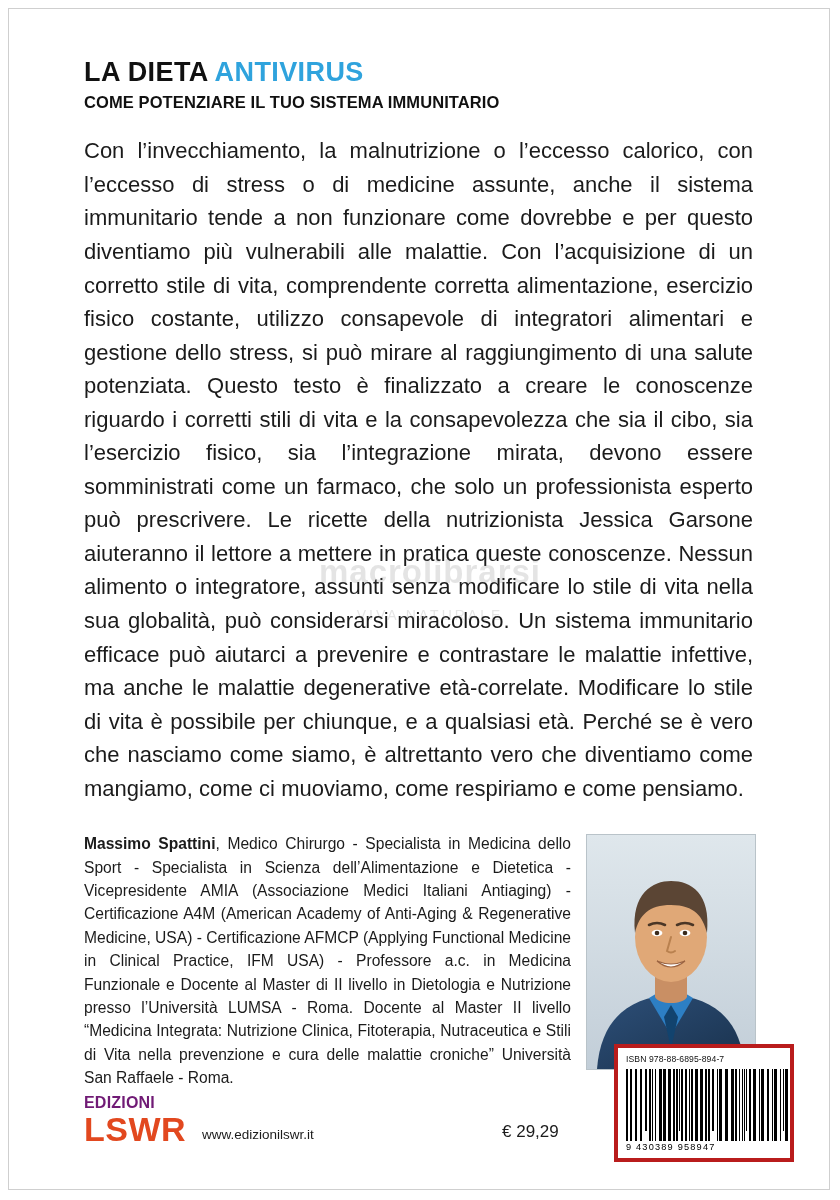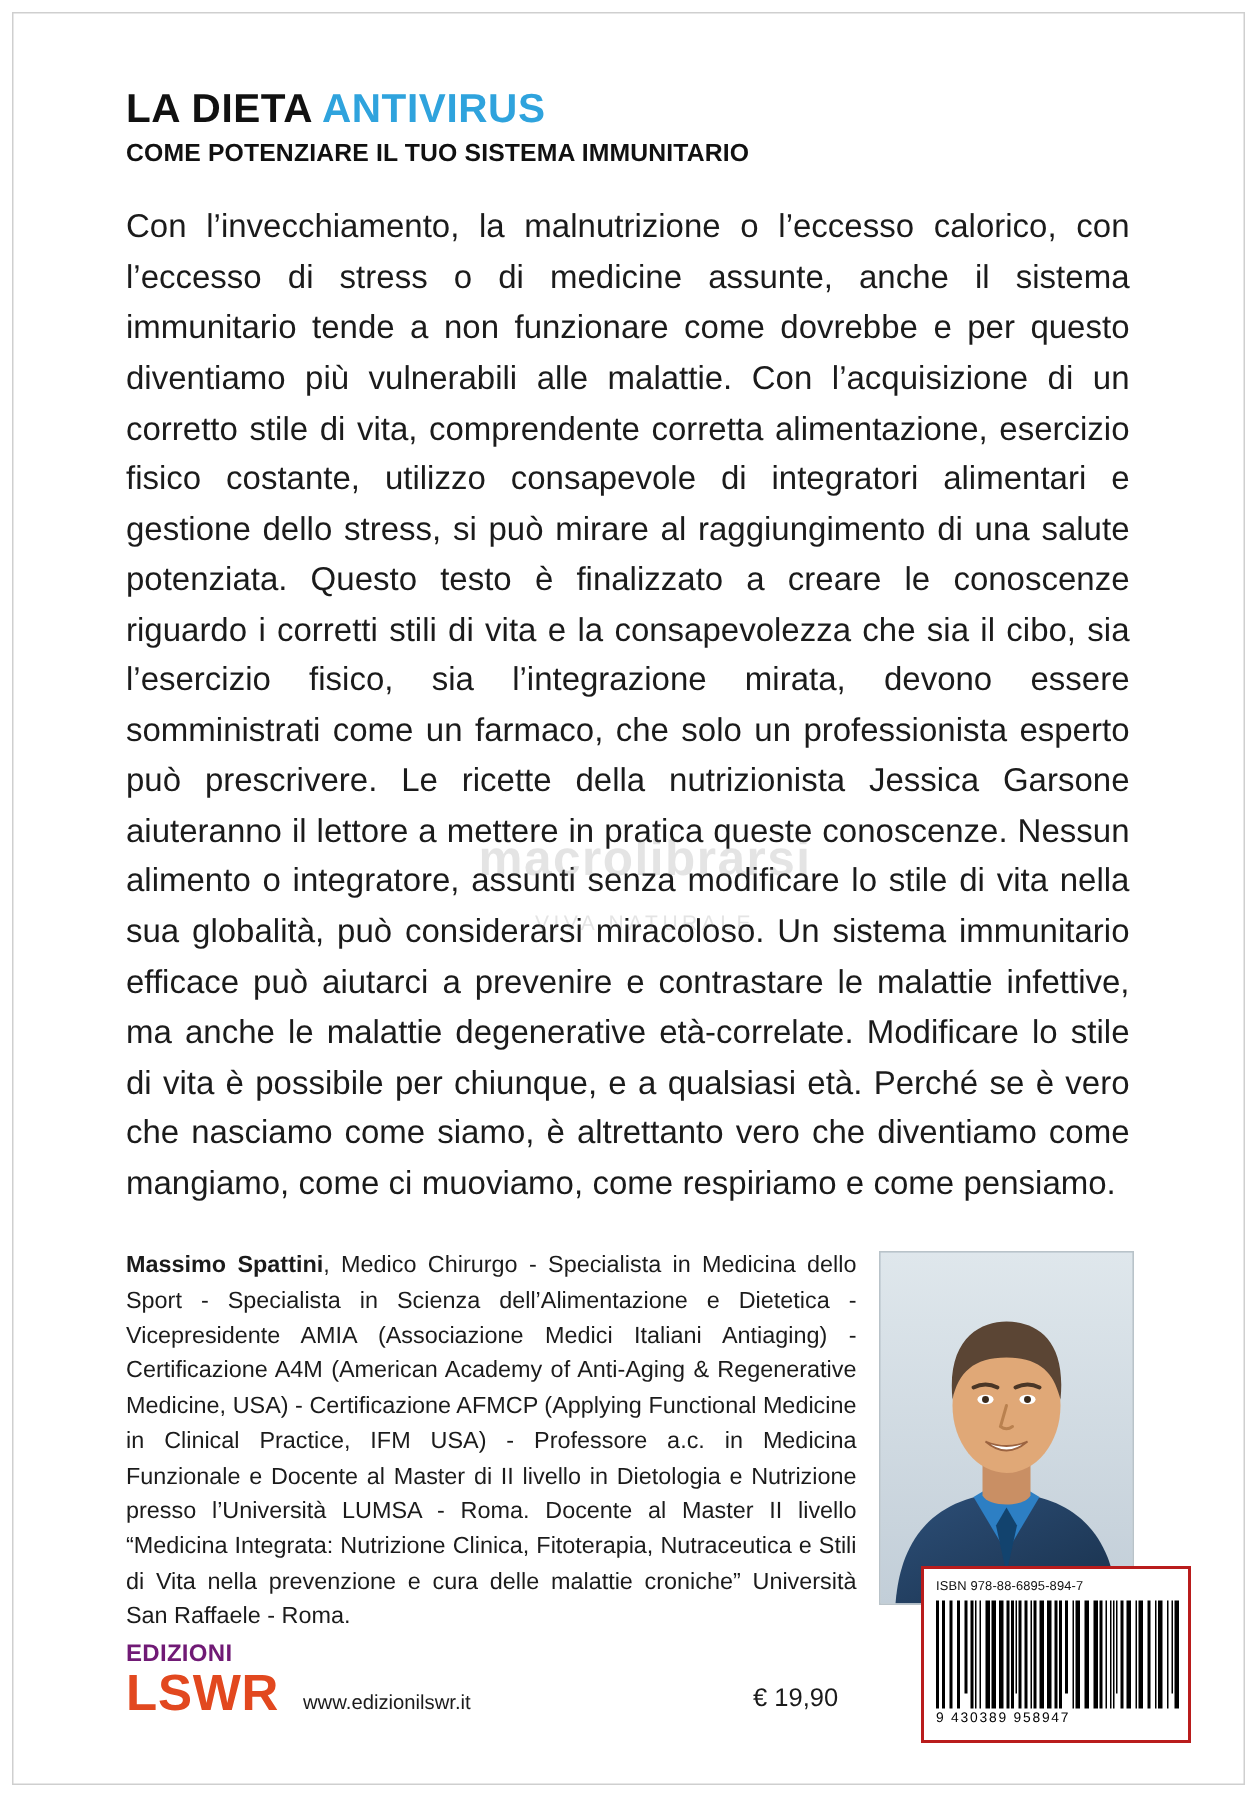--- a/index.html
+++ b/index.html
@@ -146,21 +146,21 @@
     font-size: 17px;
     color: #1b1b1b;
   }
   
   .barcode-box {
     position: absolute;
     right: 84px;
     bottom: 38px;
     width: 180px;
     height: 118px;
-    border: 2px solid #b91c1c;
+    border: 4px solid #b91c1c;
     background: #ffffff;
     box-sizing: border-box;
     padding: 6px 8px 4px 8px;
   }
   .isbn-text {
     font-size: 8.6px;
     color: #111111;
     letter-spacing: 0.1px;
     font-family: "Liberation Sans", sans-serif;
   }
@@ -272,21 +272,21 @@
     <div class="wm-main">macrolibrarsi</div>
     <div class="wm-sub">VIVA NATURALE</div>
   </div>
 
   <div class="footer">
     <div class="publisher">
       <span class="edizioni">EDIZIONI</span>
       <span class="lswr">LSWR</span>
     </div>
     <div class="website">www.edizionilswr.it</div>
-    <div class="price">€ 19,90</div>
+    <div class="price">€ 29,29</div>
   </div>
 
   <div class="barcode-box">
     <div class="isbn-text">ISBN 978-88-6895-894-7</div>
     <div class="bars">
         <span style="left: 0px; width: 2px;"></span>
         <span style="left: 4px; width: 2px;"></span>
         <span style="left: 9px; width: 2px;"></span>
         <span style="left: 14px; width: 2px;"></span>
         <span class="short" style="left: 19px; width: 2px;"></span>

